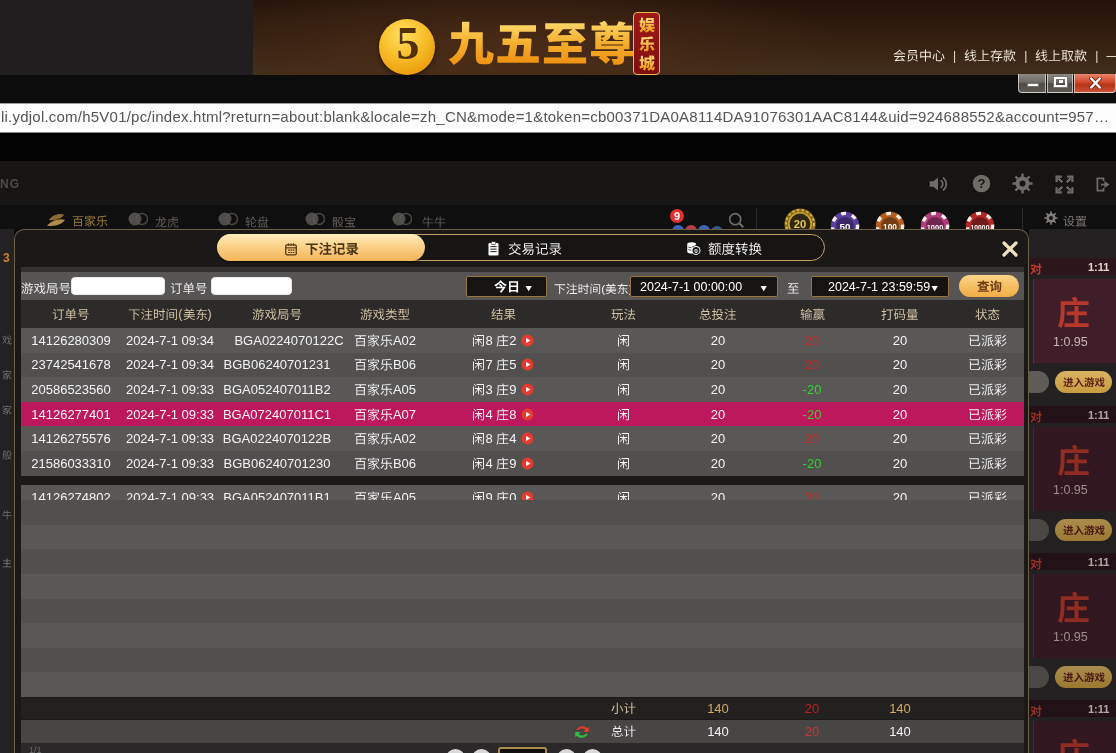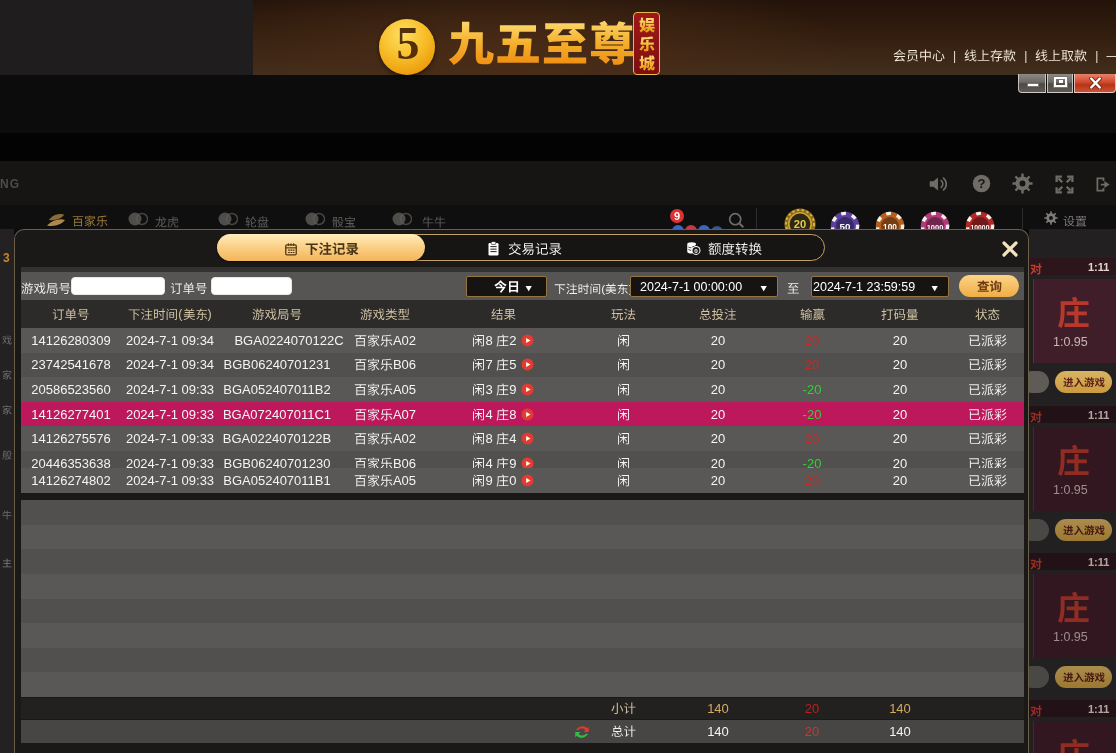--- a/index.html
+++ b/index.html
@@ -127,20 +127,23 @@
           <div style="position:absolute;left:2.5px;top:1px;width:4px;height:2.5px;background:#fff"></div>
         </div>
       </div>
 <div id="bcls" class="tbtn">
         <svg style="position:absolute;left:14px;top:3px" width="13" height="12" viewBox="0 0 13 12">
           <path d="M2.2 1.5l8.6 9M10.8 1.5l-8.6 9" stroke="#7a2a16" stroke-width="4" stroke-linecap="round"></path>
           <path d="M2.2 1.5l8.6 9M10.8 1.5l-8.6 9" stroke="#fff" stroke-width="2.4" stroke-linecap="round"></path>
         </svg>
       </div>
     </div>
+    <div id="ubar" class="ab">
+      <div>li.ydjol.com/h5V01/pc/index.html?return=about:blank&amp;locale=zh_CN&amp;mode=1&amp;token=cb00371DA0A8114DA91076301AAC8144&amp;uid=924688552&amp;account=957…</div>
+    </div>
     <div id="blk" class="ab"></div>
     <div id="gbar" class="ab">
       <div class="ng ab">NG</div>
       <svg class="ab" style="left:927px;top:12px" width="22" height="22" viewBox="0 0 24 24">
 <path d="M3 9v6h4l5 4V5L7 9H3z" fill="#6f6c67"></path>
 <path d="M15.5 8.2a5 5 0 0 1 0 7.6M18 5.5a8.5 8.5 0 0 1 0 13" stroke="#6f6c67" stroke-width="1.8" fill="none" stroke-linecap="round"></path>
       </svg>
       <svg class="ab" style="left:971px;top:12px" width="21" height="21" viewBox="0 0 24 24">
 <circle cx="12" cy="12" r="10" fill="#6f6c67"></circle>
 <text x="12" y="17.5" text-anchor="middle" font-size="15" font-weight="bold" fill="#161514" font-family="Liberation Sans">?</text>
@@ -455,21 +458,21 @@
             <use href="#r65F6" x="2000"></use>
             <use href="#r95F4" x="3000"></use>
           </svg><span style="font-size:11.8px;color:#f2f2f2">(</span><svg style="vertical-align:-1.4px;" width="23.6" height="11.8" viewBox="0 0 2000 1000" fill="#f2f2f2">
             <use href="#r7F8E" x="0"></use>
             <use href="#r4E1C" x="1000"></use>
           </svg><span style="font-size:11.8px;color:#f2f2f2">)</span></div>
         <div class="sel" style="left:609px;width:148px;padding-left:9px;font-size:12.5px">2024-7-1 00:00:00<span class="ar">▼</span></div>
         <div class="lab" style="left:766px"><svg style="vertical-align:-1.5px;" width="12.5" height="12.5" viewBox="0 0 1000 1000" fill="#f2f2f2">
             <use href="#r81F3" x="0"></use>
           </svg></div>
-        <div class="sel" style="left:790px;width:138px;padding-left:1px;font-size:12.5px">2024-7-1 23:59:59<span class="ar">▼</span></div>
+        <div class="sel" style="left:790px;width:138px;padding-left:16px;font-size:12.5px">2024-7-1 23:59:59<span class="ar">▼</span></div>
         <div id="qbtn">
           <svg style="vertical-align:-1.5px;" width="25.0" height="12.5" viewBox="0 0 2000 1000" fill="#6b3a10">
             <use href="#b67E5" x="0"></use>
             <use href="#b8BE2" x="1000"></use>
           </svg>
         </div>
       </div>
       <div id="thead">
         <div class="cell" style="left:-10px;width:120px">
           <svg style="vertical-align:-1.5px;" width="37.5" height="12.5" viewBox="0 0 3000 1000" fill="#d2c5a5">
@@ -716,21 +719,21 @@
         <div class="cell" style="left:819px;width:120px">20</div>
         <div class="cell" style="left:906px;width:120px">
           <svg style="vertical-align:-1.6px;" width="39.0" height="13" viewBox="0 0 3000 1000" fill="#f4f4f4">
             <use href="#r5DF2" x="0"></use>
             <use href="#r6D3E" x="1000"></use>
             <use href="#r5F69" x="2000"></use>
           </svg>
         </div>
       </div>
       <div class="trow" style="top:221.0px;background:#524f4f">
-        <div class="cell" style="left:-10px;width:120px">20446353638</div>
+        <div class="cell" style="left:-10px;width:120px">21586033310</div>
         <div class="cell" style="left:89px;width:120px">2024-7-1 09:33</div>
         <div class="cell" style="left:196px;width:120px">BGB06240701230</div>
         <div class="cell" style="left:304px;width:120px"><svg style="vertical-align:-1.6px;" width="39.0" height="13" viewBox="0 0 3000 1000" fill="#f4f4f4">
             <use href="#r767E" x="0"></use>
             <use href="#r5BB6" x="1000"></use>
             <use href="#r4E50" x="2000"></use>
           </svg>B06</div>
         <div class="cell" style="left:417px;width:130px"><svg style="vertical-align:-1.6px;" width="13.0" height="13" viewBox="0 0 1000 1000" fill="#f4f4f4">
             <use href="#r95F2" x="0"></use>
           </svg>4&nbsp;<svg style="vertical-align:-1.6px;" width="13.0" height="13" viewBox="0 0 1000 1000" fill="#f4f4f4">
@@ -750,21 +753,21 @@
         </div>
         <div class="cell" style="left:819px;width:120px">20</div>
         <div class="cell" style="left:906px;width:120px">
           <svg style="vertical-align:-1.6px;" width="39.0" height="13" viewBox="0 0 3000 1000" fill="#f4f4f4">
             <use href="#r5DF2" x="0"></use>
             <use href="#r6D3E" x="1000"></use>
             <use href="#r5F69" x="2000"></use>
           </svg>
         </div>
       </div>
-      <div class="trow" style="top:238px;background:#5a5757">
+      <div class="trow" style="top:255px;background:#5a5757">
         <div class="cell" style="left:-10px;width:120px">14126274802</div>
         <div class="cell" style="left:89px;width:120px">2024-7-1 09:33</div>
         <div class="cell" style="left:196px;width:120px">BGA052407011B1</div>
         <div class="cell" style="left:304px;width:120px"><svg style="vertical-align:-1.6px;" width="39.0" height="13" viewBox="0 0 3000 1000" fill="#f4f4f4">
             <use href="#r767E" x="0"></use>
             <use href="#r5BB6" x="1000"></use>
             <use href="#r4E50" x="2000"></use>
           </svg>A05</div>
         <div class="cell" style="left:417px;width:130px"><svg style="vertical-align:-1.6px;" width="13.0" height="13" viewBox="0 0 1000 1000" fill="#f4f4f4">
             <use href="#r95F2" x="0"></use>
@@ -818,20 +821,28 @@
         </svg>
         <div class="cell" style="left:542px;width:120px">
           <svg style="vertical-align:-1.5px;" width="25.0" height="12.5" viewBox="0 0 2000 1000" fill="#f2f2f2">
             <use href="#r603B" x="0"></use>
             <use href="#r8BA1" x="1000"></use>
           </svg>
         </div>
         <div class="cell" style="left:637px;width:120px">140</div>
         <div class="cell" style="left:731px;width:120px;color:#c23a36">20</div>
         <div class="cell" style="left:819px;width:120px">140</div>
+      </div>
+      <div id="pgrow">
+        <div class="ab" style="left:8px;top:2px;color:#6a6a6a;font-size:9px">1/1</div>
+        <div class="pgc" style="left:425px"></div>
+        <div class="pgc" style="left:451px"></div>
+        <div id="pgbox"></div>
+        <div class="pgc" style="left:536px"></div>
+        <div class="pgc" style="left:562px"></div>
       </div>
     </div>
   </div>
 <svg width="0" height="0" style="position:absolute">
     <defs>
 <linearGradient id="lgold" x1="0" y1="0" x2="0" y2="1">
  <stop offset="0" stop-color="#fcd667"></stop>
         <stop offset="0.5" stop-color="#f4ae2c"></stop>
         <stop offset="1" stop-color="#ef9113"></stop>
 </linearGradient>

